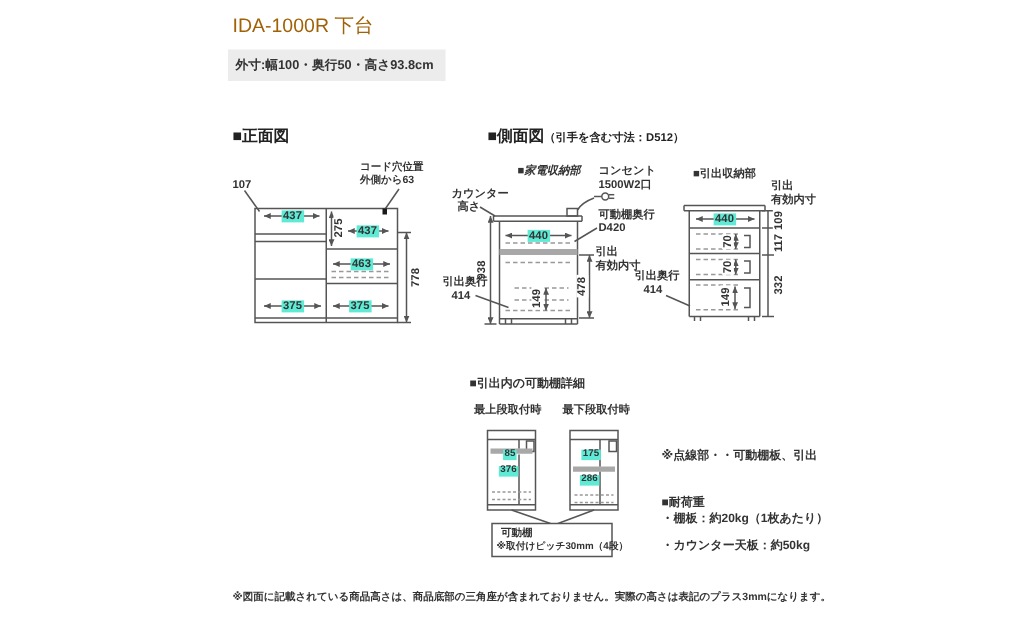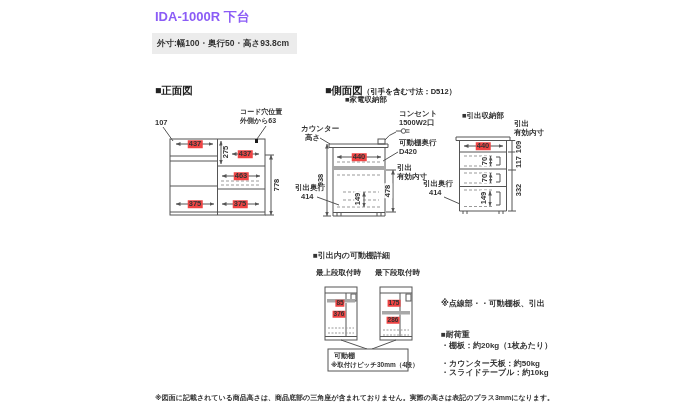--- a/index.html
+++ b/index.html
@@ -1,27 +1,27 @@
 <!DOCTYPE html>
 <html><head>
 <meta charset="utf-8">
 <style>
   html,body{margin:0;padding:0;background:#fff;}
   .canvas{position:relative;width:680px;height:420px;background:#fff;overflow:hidden;
           font-family:"Liberation Sans","DejaVu Sans",sans-serif;color:#2e2e2e;}
   svg{position:absolute;left:0;top:0;}
   .t{position:absolute;white-space:nowrap;font-weight:bold;font-size:7.5px;line-height:1.15;color:#333;}
   .d{position:absolute;white-space:nowrap;font-weight:bold;font-size:7.5px;line-height:1;color:#333;
-     transform:translate(-50%,-50%);background:#ef4444;padding:0 1px;text-align:center;}
+     transform:translate(-50%,-50%);background:#5eead4;padding:0 1px;text-align:center;}
   .v{position:absolute;white-space:nowrap;font-weight:bold;font-size:7.5px;line-height:1;color:#333;
      transform:translate(-50%,-50%) rotate(-90deg);background:#fff;padding:0 1px;}
   .s65{font-size:6.5px;}
   .s7{font-size:7px;}
   .s8{font-size:8px;}
-  .page-title{position:absolute;left:155px;top:8px;font-size:13px;font-weight:bold;color:#8b5cf6;}
+  .page-title{position:absolute;left:155px;top:8px;font-size:13px;font-weight:normal;color:#a16207;}
   .size-box{position:absolute;left:152px;top:33px;width:145px;height:21px;background:#ececec;
             display:flex;align-items:center;padding-left:5px;box-sizing:border-box;
             font-size:8.5px;font-weight:bold;color:#333;}
   .sec{position:absolute;font-size:10.5px;font-weight:bold;color:#222;white-space:nowrap;}
   .sec small{font-size:7.5px;font-weight:bold;}
   .note-line{position:absolute;font-size:8px;font-weight:bold;color:#333;white-space:nowrap;}
   .footer{position:absolute;left:155px;top:393px;font-size:7px;font-weight:bold;color:#333;white-space:nowrap;}
 </style>
 </head>
 <body>
@@ -179,21 +179,21 @@
   <span class="t s7" style="left:240px;top:108px;">コード穴位置</span>
   <span class="t s7" style="left:240px;top:117px;">外側から63</span>
   <span class="d" style="left:195px;top:144px;">437</span>
   <span class="v" style="left:226px;top:152px;">275</span>
   <span class="d" style="left:245px;top:154px;">437</span>
   <span class="d" style="left:241px;top:176px;">463</span>
   <span class="v" style="left:277px;top:185px;">778</span>
   <span class="d" style="left:195px;top:204px;">375</span>
   <span class="d" style="left:240px;top:204px;">375</span>
 
-  <span class="t" style="left:345px;top:96px;">■家電収納部</span>
+  <span class="t" style="left:345px;top:110px;font-style:italic;">■家電収納部</span>
   <span class="t" style="left:399px;top:110px;">コンセント</span>
   <span class="t" style="left:399px;top:119px;">1500W2口</span>
   <span class="t" style="left:301px;top:125px;">カウンター</span>
   <span class="t" style="left:305px;top:134px;">高さ</span>
   <span class="t" style="left:399px;top:139px;">可動棚奥行</span>
   <span class="t" style="left:399px;top:148px;">D420</span>
   <span class="v" style="left:321px;top:180px;">938</span>
   <span class="d" style="left:359px;top:157px;">440</span>
   <span class="t" style="left:397px;top:164px;">引出</span>
   <span class="t" style="left:397px;top:173px;">有効内寸</span>
@@ -222,17 +222,16 @@
   <span class="d s65" style="left:339px;top:314px;">376</span>
   <span class="d s65" style="left:394px;top:303px;">175</span>
   <span class="d s65" style="left:393px;top:320px;">286</span>
   <span class="t s7" style="left:334px;top:352px;">可動棚</span>
   <span class="t s65" style="left:331px;top:361px;">※取付けピッチ30mm（4段）</span>
 
   <div class="note-line" style="left:441px;top:298px;">※点線部・・可動棚板、引出</div>
   <div class="note-line" style="left:441px;top:329px;text-align:right;">■耐荷重</div>
   <div class="note-line" style="left:441px;top:340px;">・棚板：約20kg（1枚あたり）</div>
   <div class="note-line" style="left:441px;top:358px;">・カウンター天板：約50kg</div>
-  <div class="note-line" style="left:441px;top:367px;">・スライドテーブル：約10kg</div>
 
   <div class="footer">※図面に記載されている商品高さは、商品底部の三角座が含まれておりません。実際の高さは表記のプラス3mmになります。</div>
 
 </div>
 
 </body></html>

